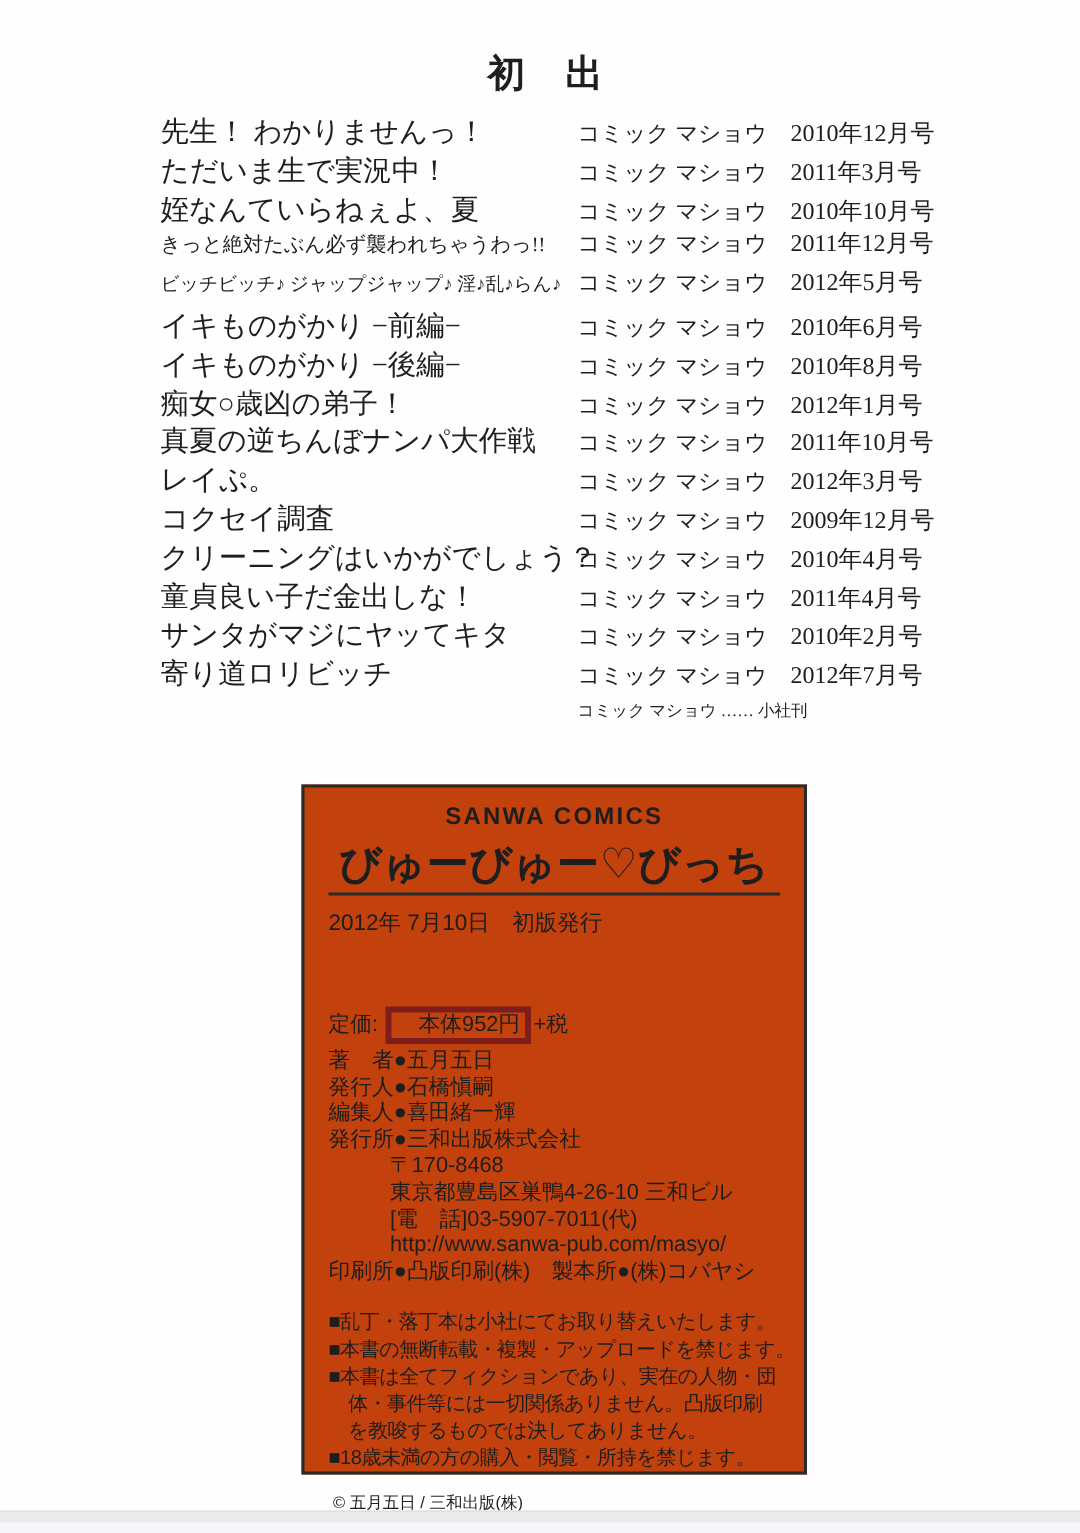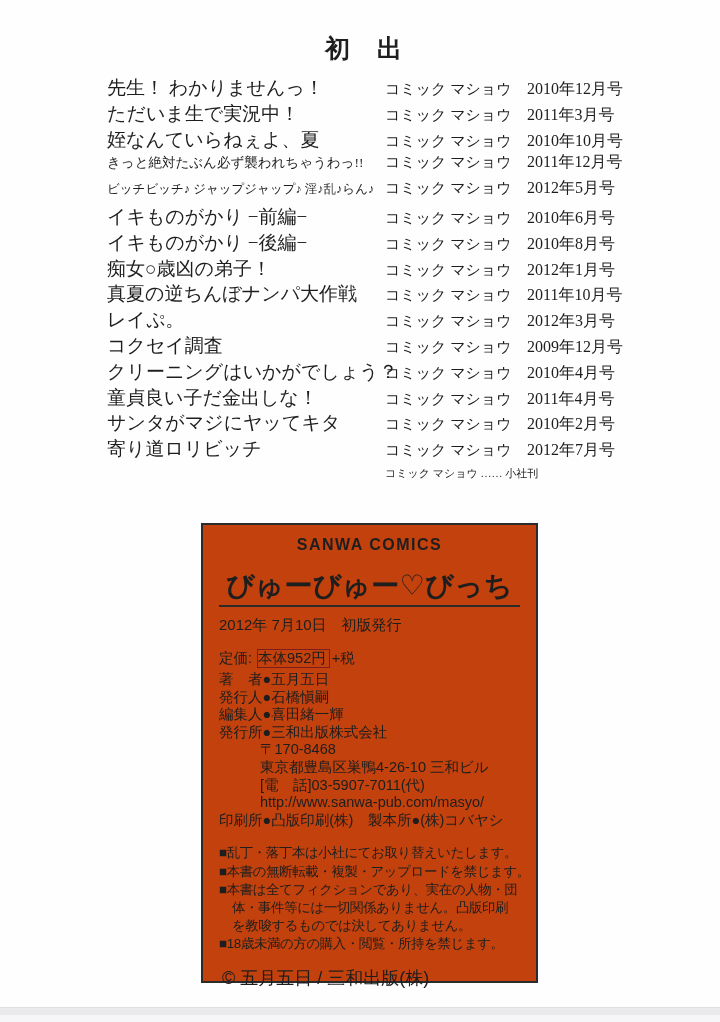--- a/index.html
+++ b/index.html
@@ -37,37 +37,37 @@
     border:2px solid #2b2b2b;
     box-sizing:border-box;
     background:#c2410c;
     font-family:"Liberation Sans","DejaVu Sans",sans-serif;
   }
   .imprint{
     margin-top:11px;text-align:center;
     font-weight:bold;font-size:16px;letter-spacing:1.5px;
   }
   .book-title{
-    margin-top:16px;text-align:center;
+    margin-top:6px;text-align:center;
     font-weight:bold;font-size:28px;line-height:32px;letter-spacing:0.5px;
     white-space:nowrap;
   }
   .title-rule{height:0;border-bottom:2px solid #2b2b2b;margin:3px 16px 0 16px;}
   .pub-date{margin:9px 0 0 16px;font-size:15px;white-space:nowrap;}
   .price-line{margin:14px 0 0 16px;font-size:14.5px;white-space:nowrap;}
   .price-line .lbl{margin-right:5px;}
-  .boxed{border:1px solid #7f1d1d;padding:0 3px 1px 0;display:inline-block;line-height:16px;}
+  .boxed{border:4px solid #7f1d1d;padding:0 3px 1px 18px;display:inline-block;line-height:16px;margin-top:32px;}
   .price-line .sfx{margin-left:2px;}
   .credits{margin-top:3px;}
   .credit{margin-left:16px;font-size:14.5px;line-height:17.6px;white-space:nowrap;}
   .credit.addr{margin-left:57px;}
   .notices{margin:15px 0 0 16px;}
   .notice{font-size:13.4px;letter-spacing:-0.35px;line-height:18.2px;white-space:nowrap;}
   .notice.cont{padding-left:13px;}
-  .copyright{margin:12px 0 0 19px;font-size:18px;white-space:nowrap;}
+  .copyright{margin:12px 0 0 19px;font-size:11px;white-space:nowrap;}
   .bottom-strip{
     position:absolute;left:0;bottom:0;width:720px;height:7px;
     background:#eaeaed;border-top:1px solid #e0e0e4;
   }
 </style>
 </head>
 <body>
 
 <div class="page">
 

